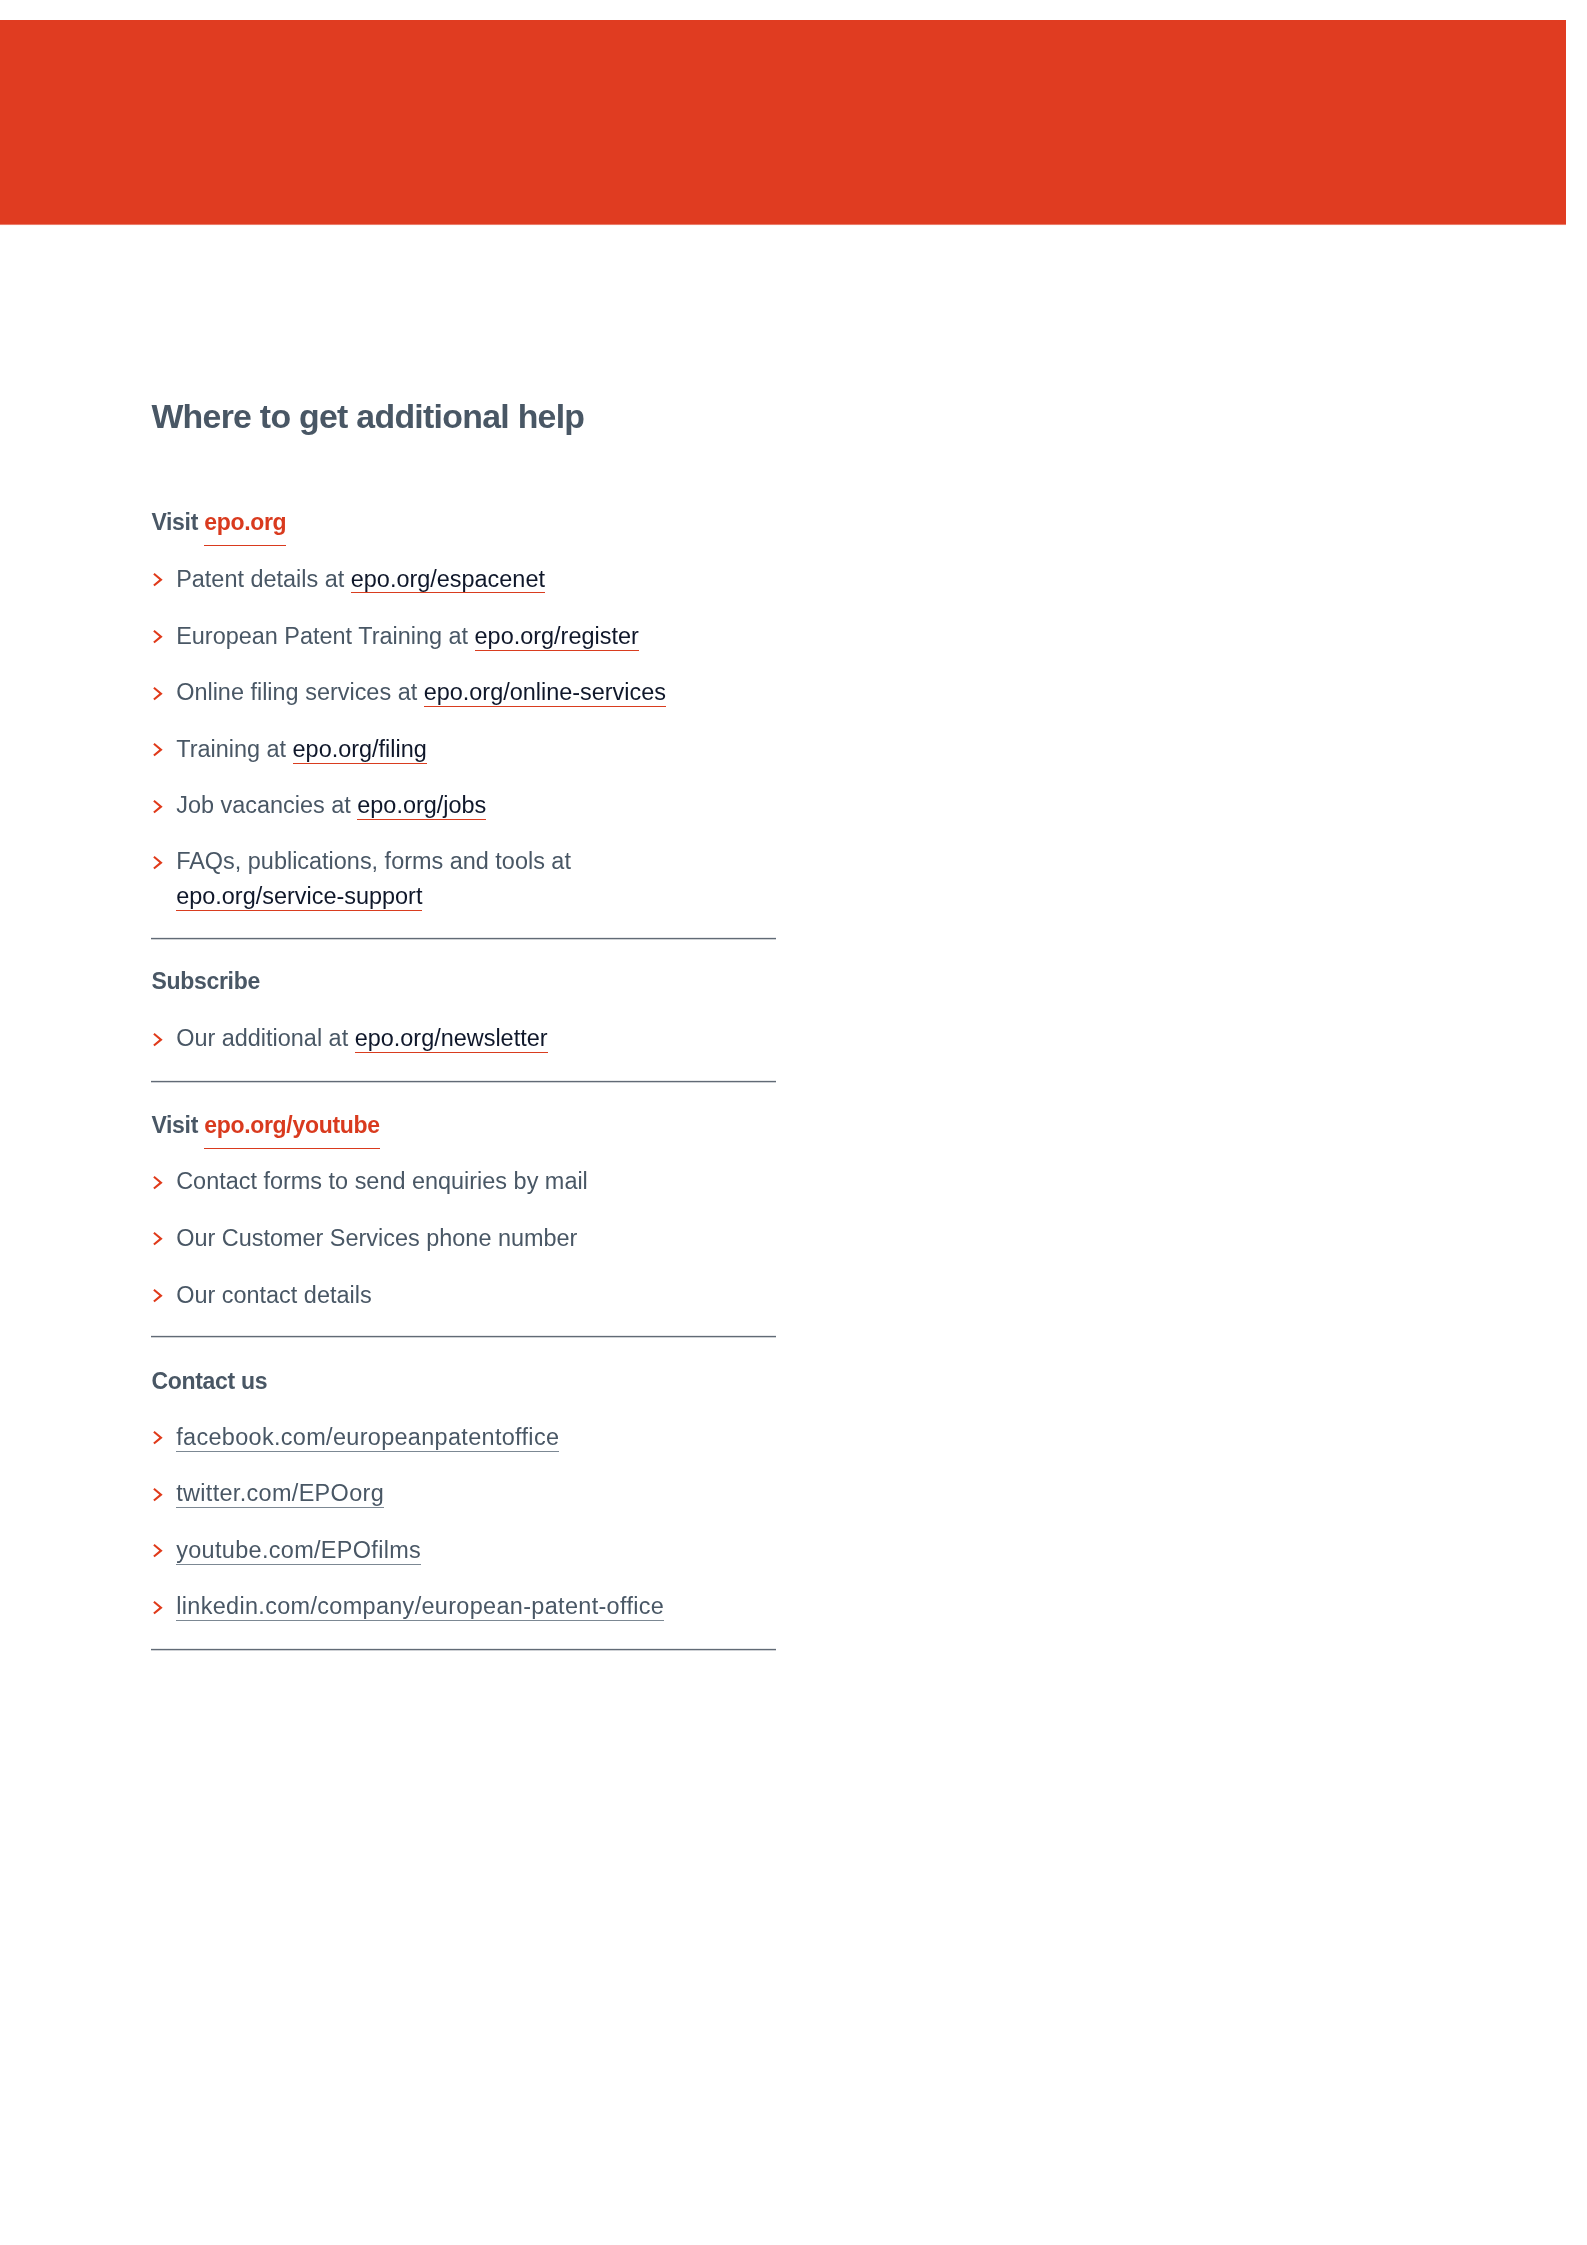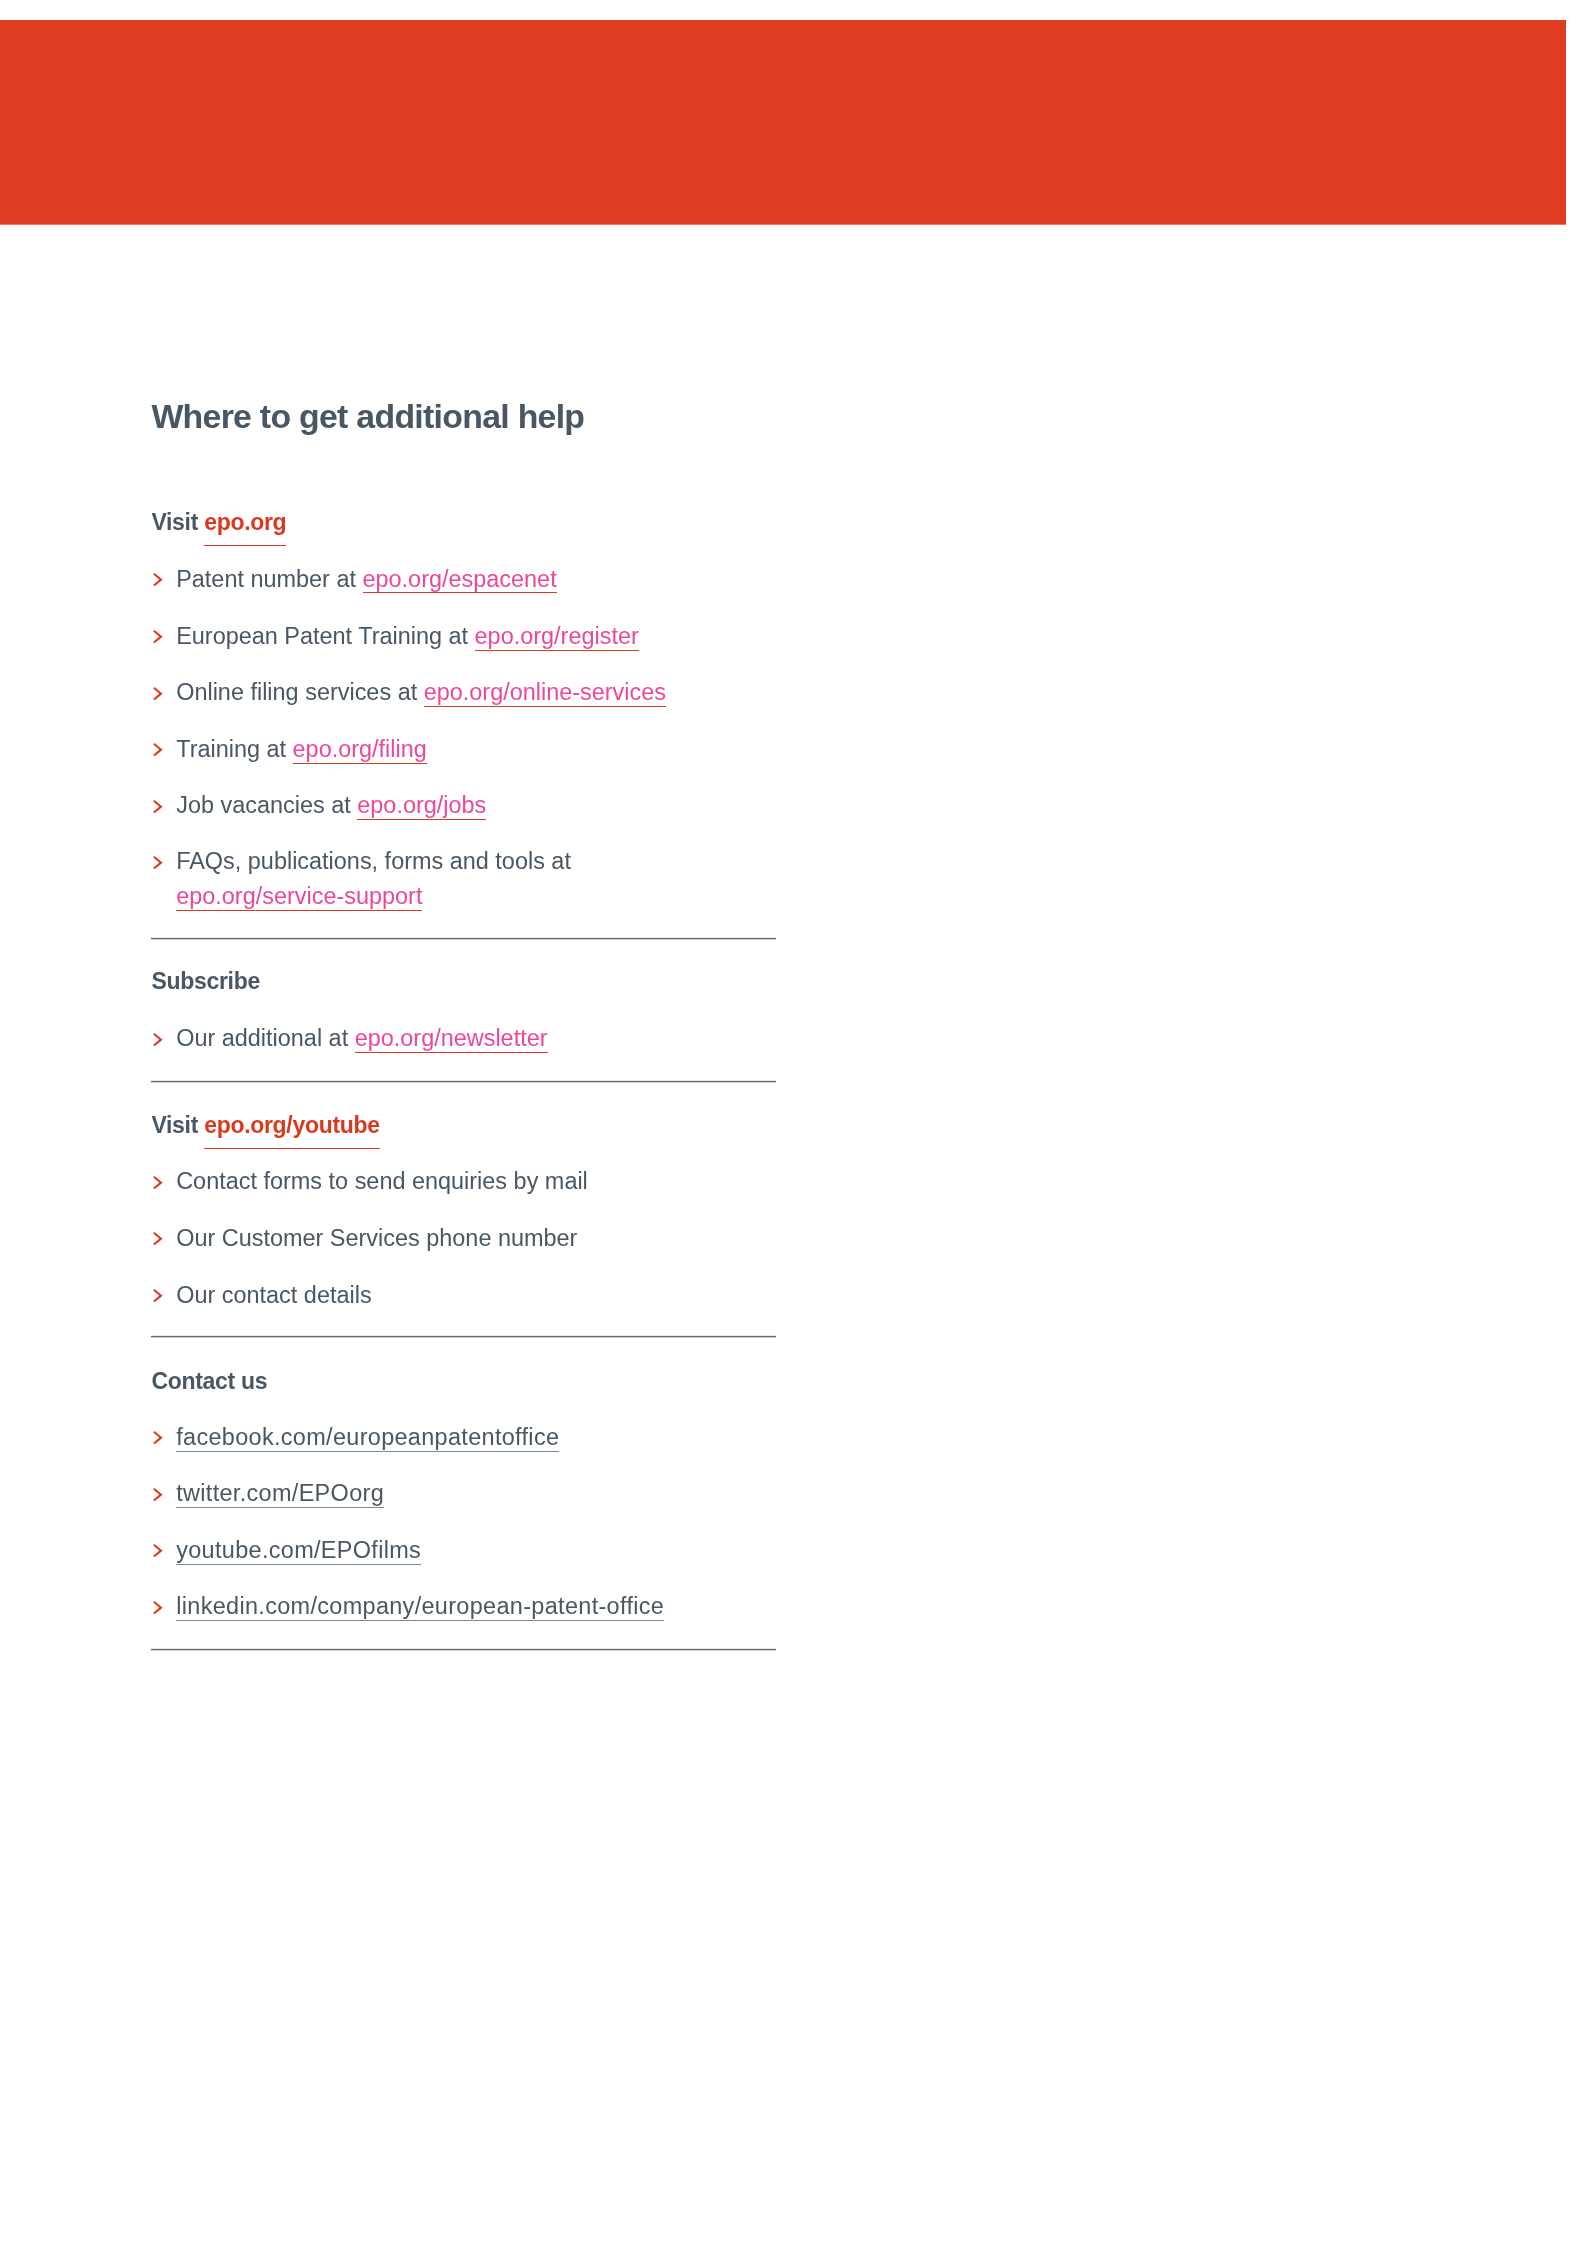--- a/index.html
+++ b/index.html
@@ -18,21 +18,21 @@
   
   .tline{position:absolute;white-space:nowrap;line-height:0;}
 
   .title{font-size:33.8px;font-weight:bold;color:#495765;letter-spacing:-0.7px;}
 
   .shead{font-size:23px;font-weight:bold;color:#495765;letter-spacing:-0.3px;}
   .shead .hlink{color:#d93a1e;text-decoration:none;
                 border-bottom:1.45px solid #d93a1e;padding-bottom:10px;}
 
   .item{font-size:23.45px;color:#495765;}
-  .item a.red{color:#ec4899;text-decoration:none;
+  .item a.red{color:#0f172a;text-decoration:none;
               border-bottom:1.15px solid #d93d1f;padding-bottom:0.88px;text-align:center;}
   .item a.gray{color:#495765;text-decoration:none;letter-spacing:0.33px;
                border-bottom:1.15px solid #7c8893;padding-bottom:1.0px;}
 
   .chev{position:absolute;}
   .chev svg{display:block;overflow:visible;}
 
   .rule{position:absolute;left:150.8px;width:625.6px;height:3px;border:0;
         background:linear-gradient(to bottom,
            rgba(86,96,108,0) 0%,
@@ -48,21 +48,21 @@
 <div class="page">
   <div class="banner"></div>
   <div class="tline title" id="title" style="left:151.4px;top:396.4px">Where to get additional help</div>
   <div id="body">
       <div class="tline shead" style="left: 151.4px; top: 502px;"><span>Visit </span><a class="hlink">epo.org</a></div>
       <span class="chev" style="left: 152px; top: 552px;">
         <svg width="12" height="16" viewBox="0 0 12 16" aria-hidden="true">
           <path d="M1.9 1.75 L9.0 7.65 L1.9 13.55" fill="none" stroke="#e03a1a" stroke-width="2.1" stroke-linecap="butt" stroke-linejoin="miter"></path>
         </svg>
       </span>
-      <div class="tline item" style="left: 176.2px; top: 558.58px;"><span>Patent number at </span><a class="red">epo.org/espacenet</a></div>
+      <div class="tline item" style="left: 176.2px; top: 558.58px;"><span>Patent details at </span><a class="red">epo.org/espacenet</a></div>
       <span class="chev" style="left: 152px; top: 609.2px;">
         <svg width="12" height="16" viewBox="0 0 12 16" aria-hidden="true">
           <path d="M1.9 1.75 L9.0 7.65 L1.9 13.55" fill="none" stroke="#e03a1a" stroke-width="2.1" stroke-linecap="butt" stroke-linejoin="miter"></path>
         </svg>
       </span>
       <div class="tline item" style="left: 176.2px; top: 615.78px;"><span>European Patent Training at </span><a class="red">epo.org/register</a></div>
       <span class="chev" style="left: 152px; top: 665.6px;">
         <svg width="12" height="16" viewBox="0 0 12 16" aria-hidden="true">
           <path d="M1.9 1.75 L9.0 7.65 L1.9 13.55" fill="none" stroke="#e03a1a" stroke-width="2.1" stroke-linecap="butt" stroke-linejoin="miter"></path>
         </svg>

